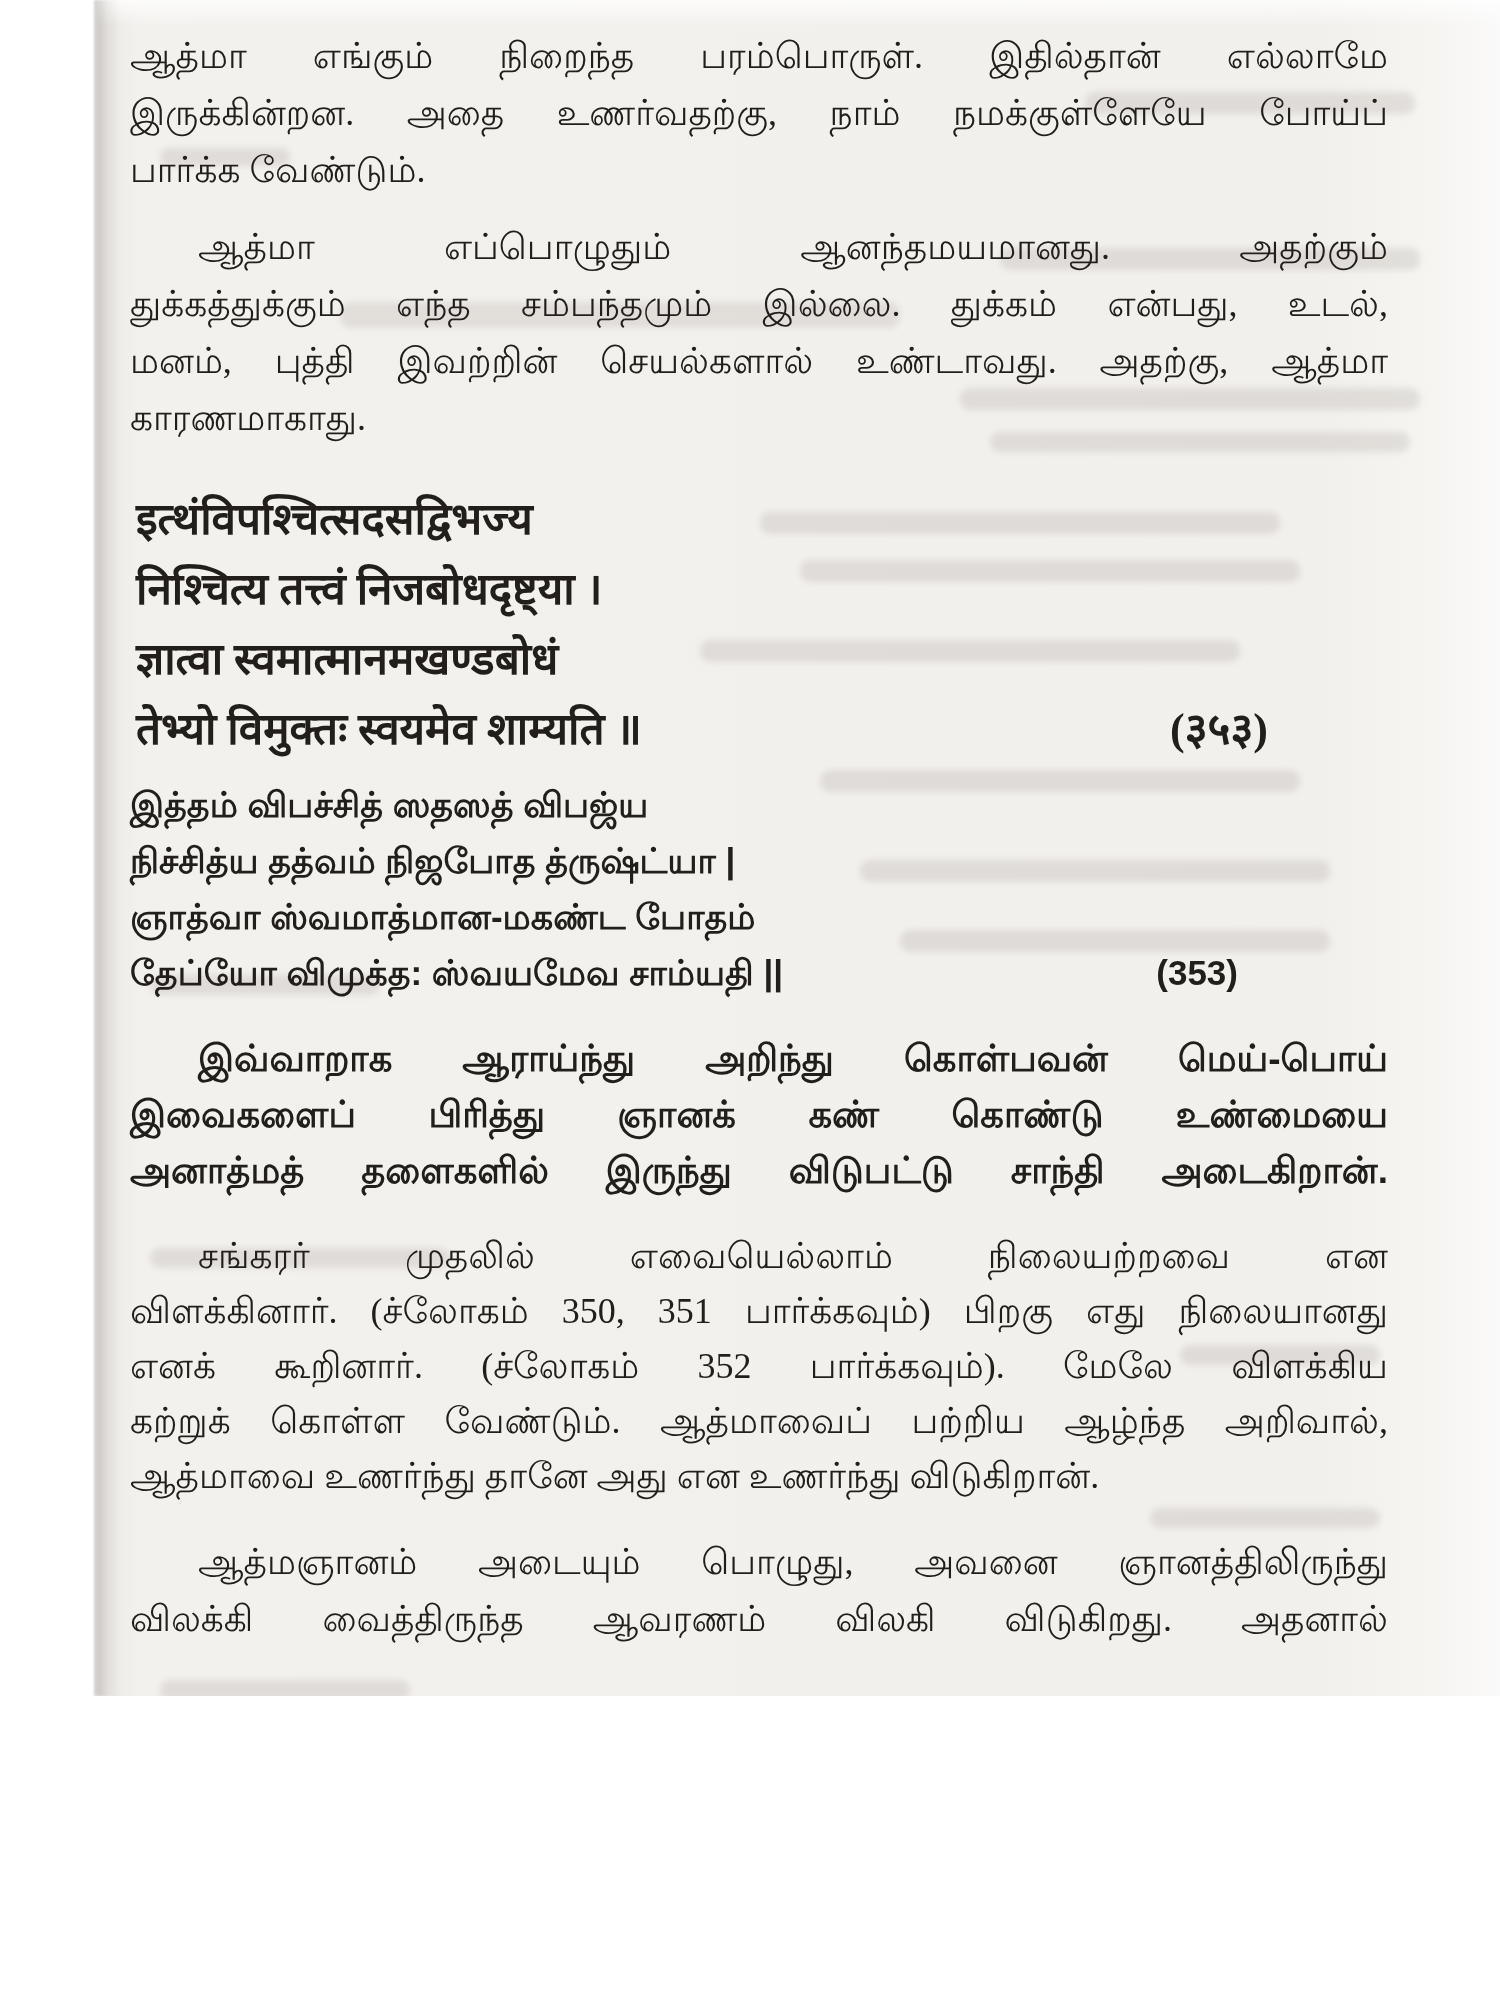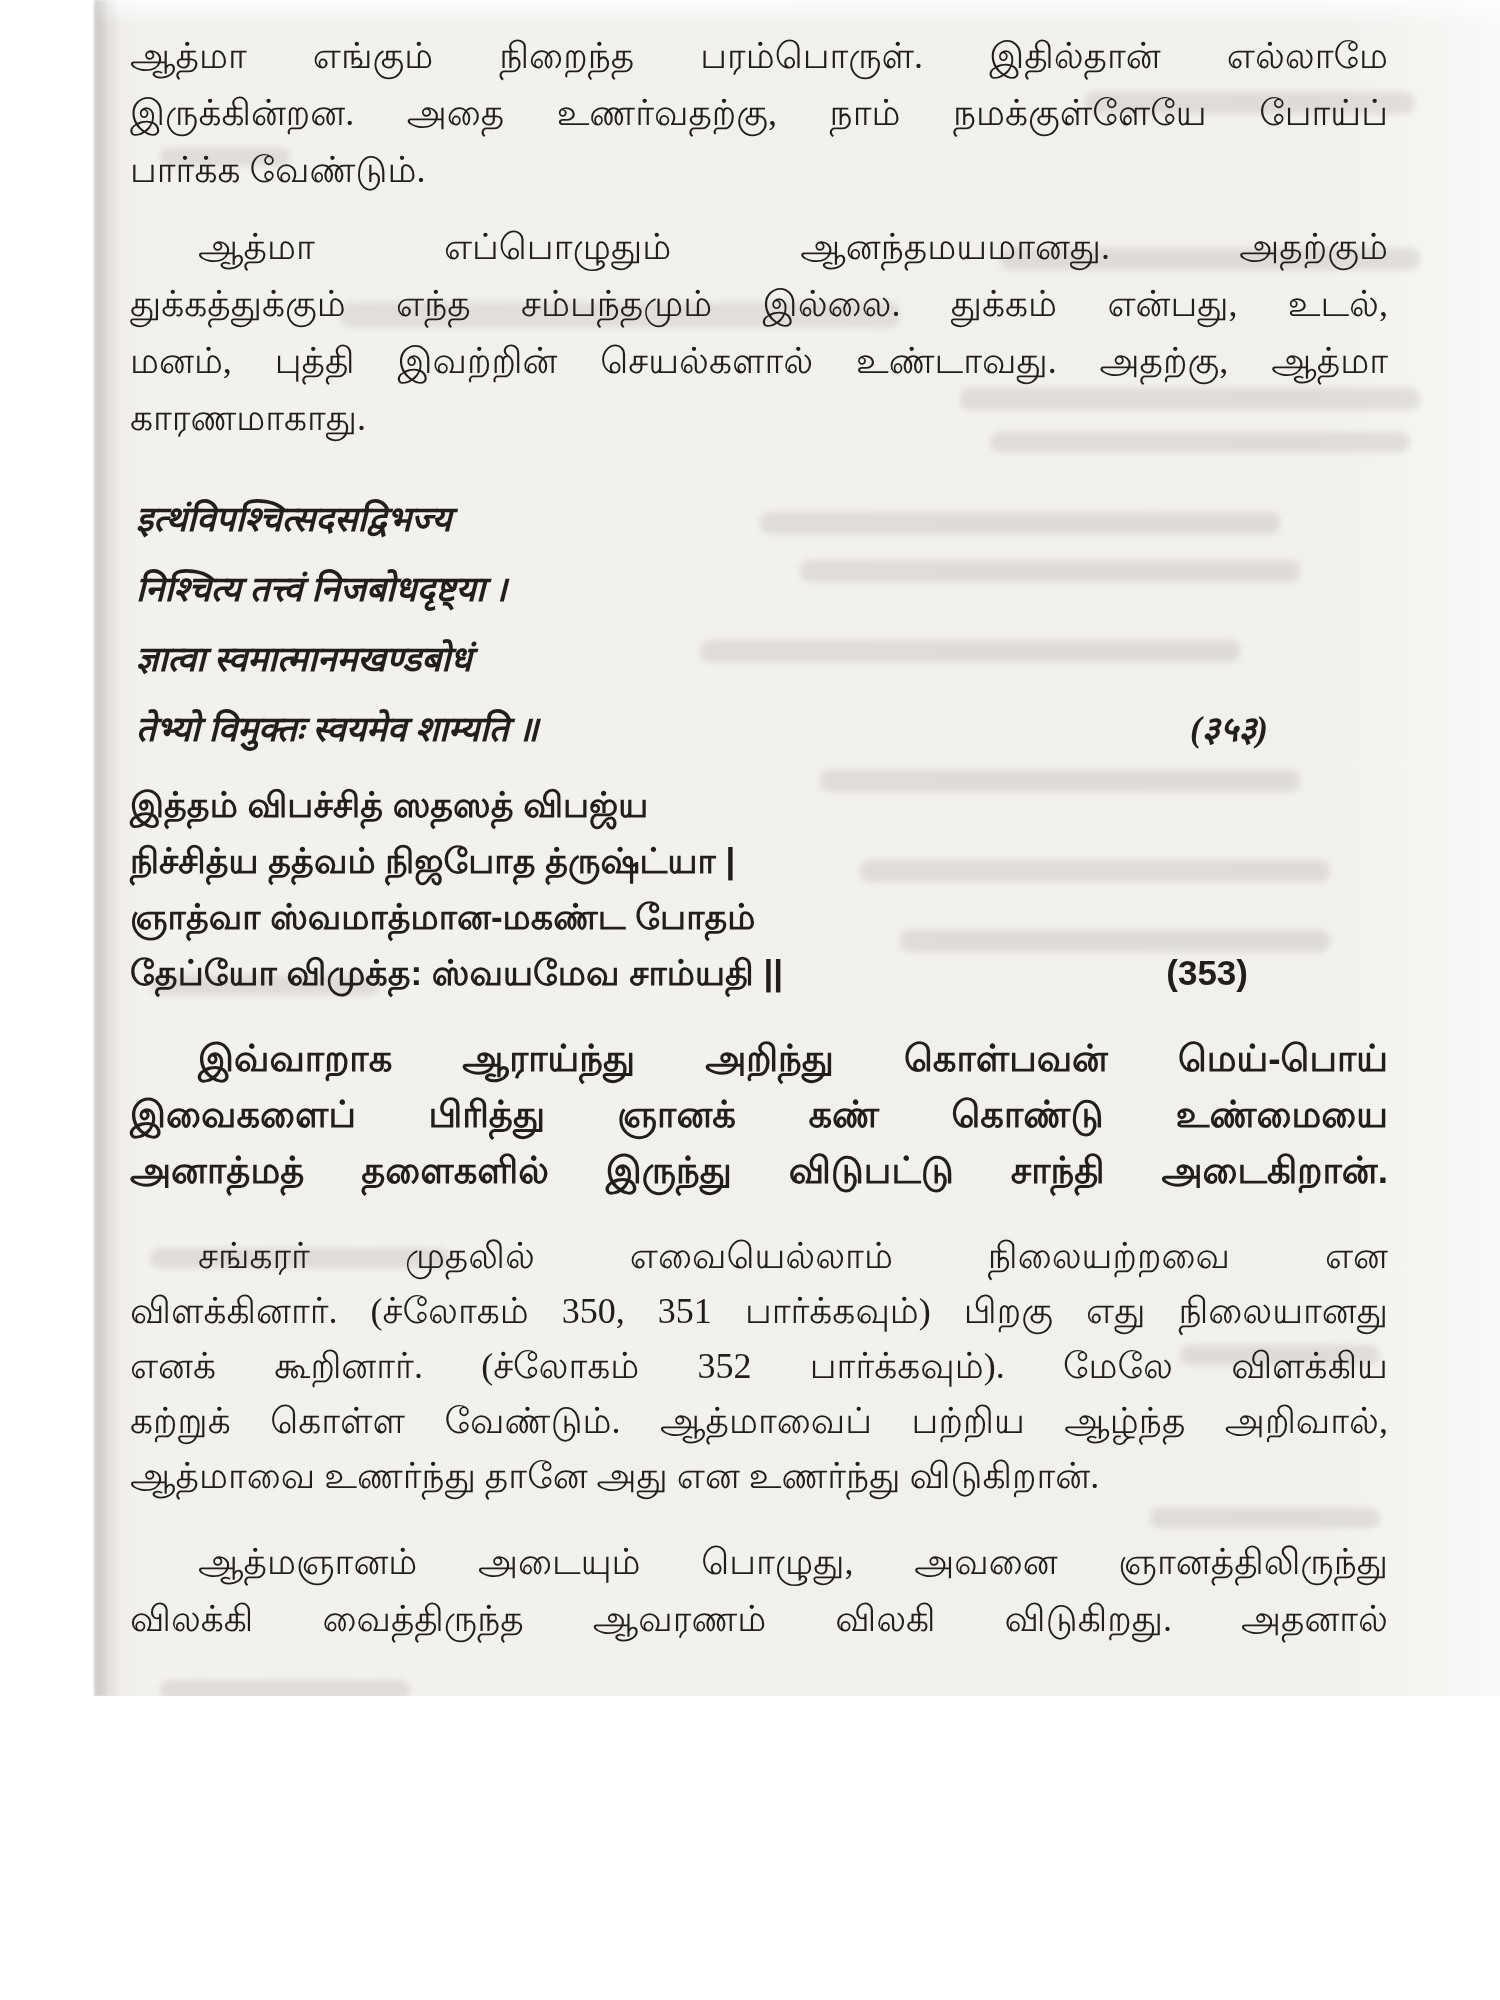--- a/index.html
+++ b/index.html
@@ -41,31 +41,31 @@
 
   .ln{display:block;text-align:justify;text-align-last:justify;}
   .ln.ll{text-align-last:left;}
   .ln.fi{text-indent:68px;}
 
   .body-para{margin:0;font-size:36px;line-height:57px;font-weight:400;
     font-family:"Liberation Serif", serif;}
   .p1{margin-bottom:20px;}
   .p2{margin-bottom:38px;}
 
-  .shloka{margin:0 0 12px 6px;font-size:35px;line-height:70px;font-weight:700;
-    font-family:"Liberation Serif", serif;font-style:italic;}
+  .shloka{margin:0 0 12px 6px;font-size:44px;line-height:70px;font-weight:700;
+    font-family:"Liberation Serif", serif;}
   .shloka .ln{text-align:left;text-align-last:left;}
 
   .translit{margin:0 0 30px 0;font-size:35px;line-height:56px;font-weight:700;
     font-family:"Liberation Sans", sans-serif;}
   .translit .ln{text-align:right;text-align-last:left;}
 
   .ln-wrap{position:relative;}
   .verse-num{position:absolute;right:120px;top:0;font-weight:700;}
-  .translit .verse-num{right:140px;}
+  .translit .verse-num{right:150px;}
 
   .bold-para{margin:8px 0 30px 0;font-size:37px;line-height:56px;font-weight:700;
     font-family:Liberation Sans, sans-serif;}
 
   .p4{margin-bottom:30px;font-size:36px;line-height:55px;}
   .p5{margin-bottom:0;}
 
   .footer{
     position:absolute;top:1908px;right:112px;left:130px;
     text-align:right;font-size:36px;font-weight:700;color:#2a2724;

